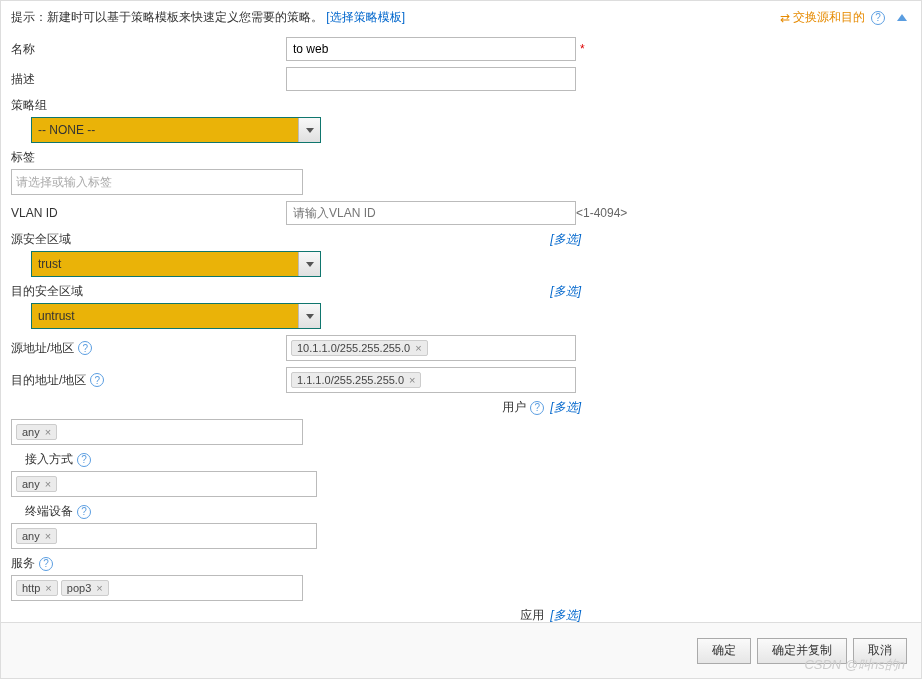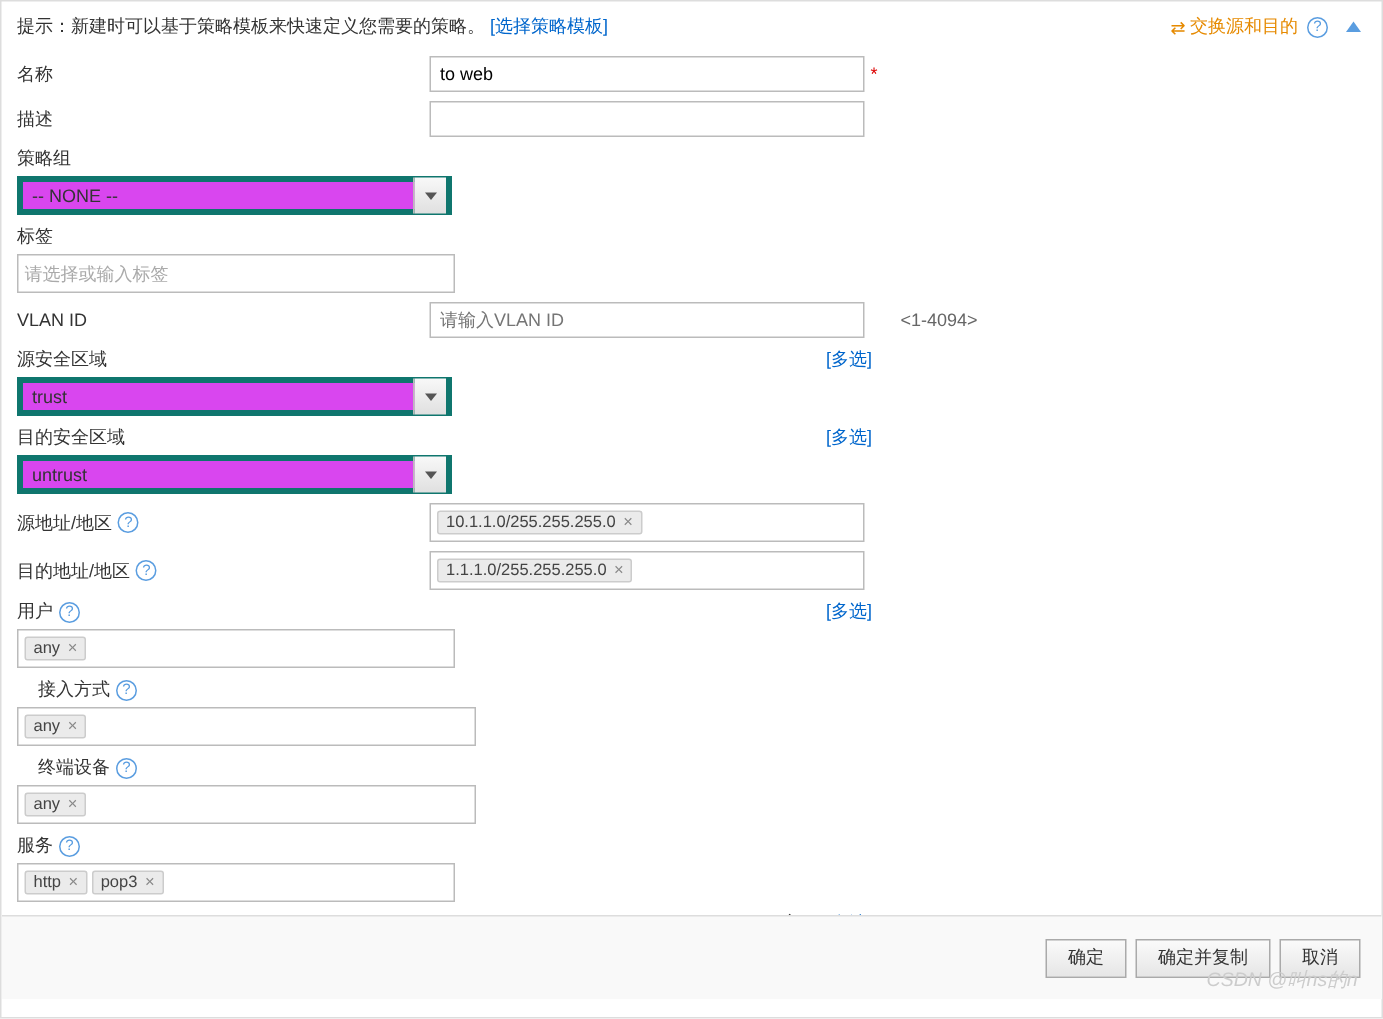--- a/index.html
+++ b/index.html
@@ -8,37 +8,37 @@
     .scroll-area { height: 634px; overflow-y: auto; padding: 8px 14px 8px 10px; position: relative; }
     .tip-row { display: flex; justify-content: space-between; align-items: flex-start; padding-bottom: 8px; }
     .tip-left { color: #333; }
     .link { color: #0066cc; cursor: pointer; }
     .swap-link { color: #e68a00; display: inline-flex; align-items: center; gap: 3px; }
     .help-icon { display: inline-flex; width: 14px; height: 14px; border: 1px solid #5a9de0; border-radius: 50%; color: #5a9de0; font-size: 10px; align-items: center; justify-content: center; cursor: pointer; margin-left: 2px; vertical-align: middle; }
     .collapse-icon { width: 0; height: 0; border-left: 5px solid transparent; border-right: 5px solid transparent; border-bottom: 7px solid #5a9de0; display: inline-block; margin-left: 8px; cursor: pointer; }
     .form-row { display: flex; align-items: center; padding: 3px 0; }
     .label-col { width: 275px; flex-shrink: 0; display: flex; align-items: center; gap: 2px; }
     .input-col { width: 290px; display: flex; align-items: center; }
-    .extra-col { margin-left: 24px; color: #666; }
+    .extra-col { margin-left: 0; color: #666; }
     .req { color: #d00; margin-left: 4px; }
     .text-input { width: 100%; height: 24px; border: 1px solid #bbb; padding: 0 6px; font-size: 12px; }
-    .select-box { width: 290px; height: 26px; border: 4px solid #0f766e; display: flex; align-items: center; justify-content: space-between; padding: 0 0 0 6px; background: #d946ef; cursor: pointer; }
+    .select-box { width: 290px; height: 26px; border: 1px solid #0f766e; display: flex; align-items: center; justify-content: space-between; padding: 0 0 0 6px; background: #eab308; cursor: pointer; margin-left: 20px; }
     .select-box.narrow { width: 290px; }
     .select-btn { width: 22px; height: 24px; background: linear-gradient(#f8f8f8, #e0e0e0); border-left: 1px solid #bbb; display: flex; align-items: center; justify-content: center; }
     .chevron-down { width: 0; height: 0; border-left: 4px solid transparent; border-right: 4px solid transparent; border-top: 5px solid #555; }
     .stacked-row { padding: 3px 0; }
     .stacked-label { display: flex; align-items: center; gap: 2px; padding-bottom: 3px; }
     .tag-input { width: 292px; min-height: 26px; border: 1px solid #bbb; padding: 2px 4px; display: flex; flex-wrap: wrap; align-items: center; gap: 3px; }
     .tag-input input { border: none; outline: none; font-size: 12px; flex: 1; min-width: 60px; }
     .tag-input input::placeholder { color: #aaa; }
     .tag { background: #ebebeb; border: 1px solid #ccc; padding: 1px 3px 1px 5px; display: inline-flex; align-items: center; gap: 3px; font-size: 11px; color: #444; border-radius: 2px; }
     .tag-x { color: #888; cursor: pointer; font-size: 11px; padding: 0 2px; }
-    .multi-link { color: #0066cc; cursor: pointer; margin-left: 6px; }
+    .multi-link { color: #0066cc; cursor: pointer; margin-left: 6px; font-style: italic; }
     .indent-1 { padding-left: 14px; }
-    .footer { position: absolute; bottom: 12px; left: 0; right: 0; height: 56px; border-top: 1px solid #ddd; background: #f9f9f9; display: flex; align-items: center; justify-content: flex-end; padding: 0 14px; gap: 6px; }
+    .footer { position: absolute; bottom: 0; left: 0; right: 0; height: 56px; border-top: 1px solid #ddd; background: #f9f9f9; display: flex; align-items: center; justify-content: flex-end; padding: 0 14px; gap: 6px; }
     .btn { height: 26px; padding: 0 14px; border: 1px solid #aaa; background: linear-gradient(#fafafa, #e6e6e6); cursor: pointer; font-size: 12px; color: #333; }
     .watermark { position: absolute; bottom: 4px; right: 16px; color: #ccc; font-size: 13px; font-style: italic; pointer-events: none; }
     ::-webkit-scrollbar { width: 16px; }
     ::-webkit-scrollbar-track { background: #f0f0f0; border-left: 1px solid #ddd; }
     ::-webkit-scrollbar-thumb { background: #c8c8c8; border: 1px solid #aaa; }
     .swap-icon { display: inline-block; font-size: 12px; }
     .top-right { display: flex; align-items: center; gap: 4px; }
   </style>
 </head>
 <body>
@@ -165,21 +165,21 @@
         <div class="tag-input" style="width:100%;">
           <span class="tag">
               <span>1.1.1.0/255.255.255.0</span>
               <span class="tag-x">×</span>
             </span>
         </div>
       </div>
     </div>
 
     <div class="stacked-row">
-      <div style="display:flex;justify-content:space-between;width:570px;">
+      <div style="display:flex;justify-content:flex-end;width:570px;">
         <div class="stacked-label">
             <span>用户</span>
             <span class="help-icon">?</span>
           </div>
         <span class="multi-link">[多选]</span>
       </div>
       <div class="tag-input">
         <span class="tag">
             <span>any</span>
             <span class="tag-x">×</span>

